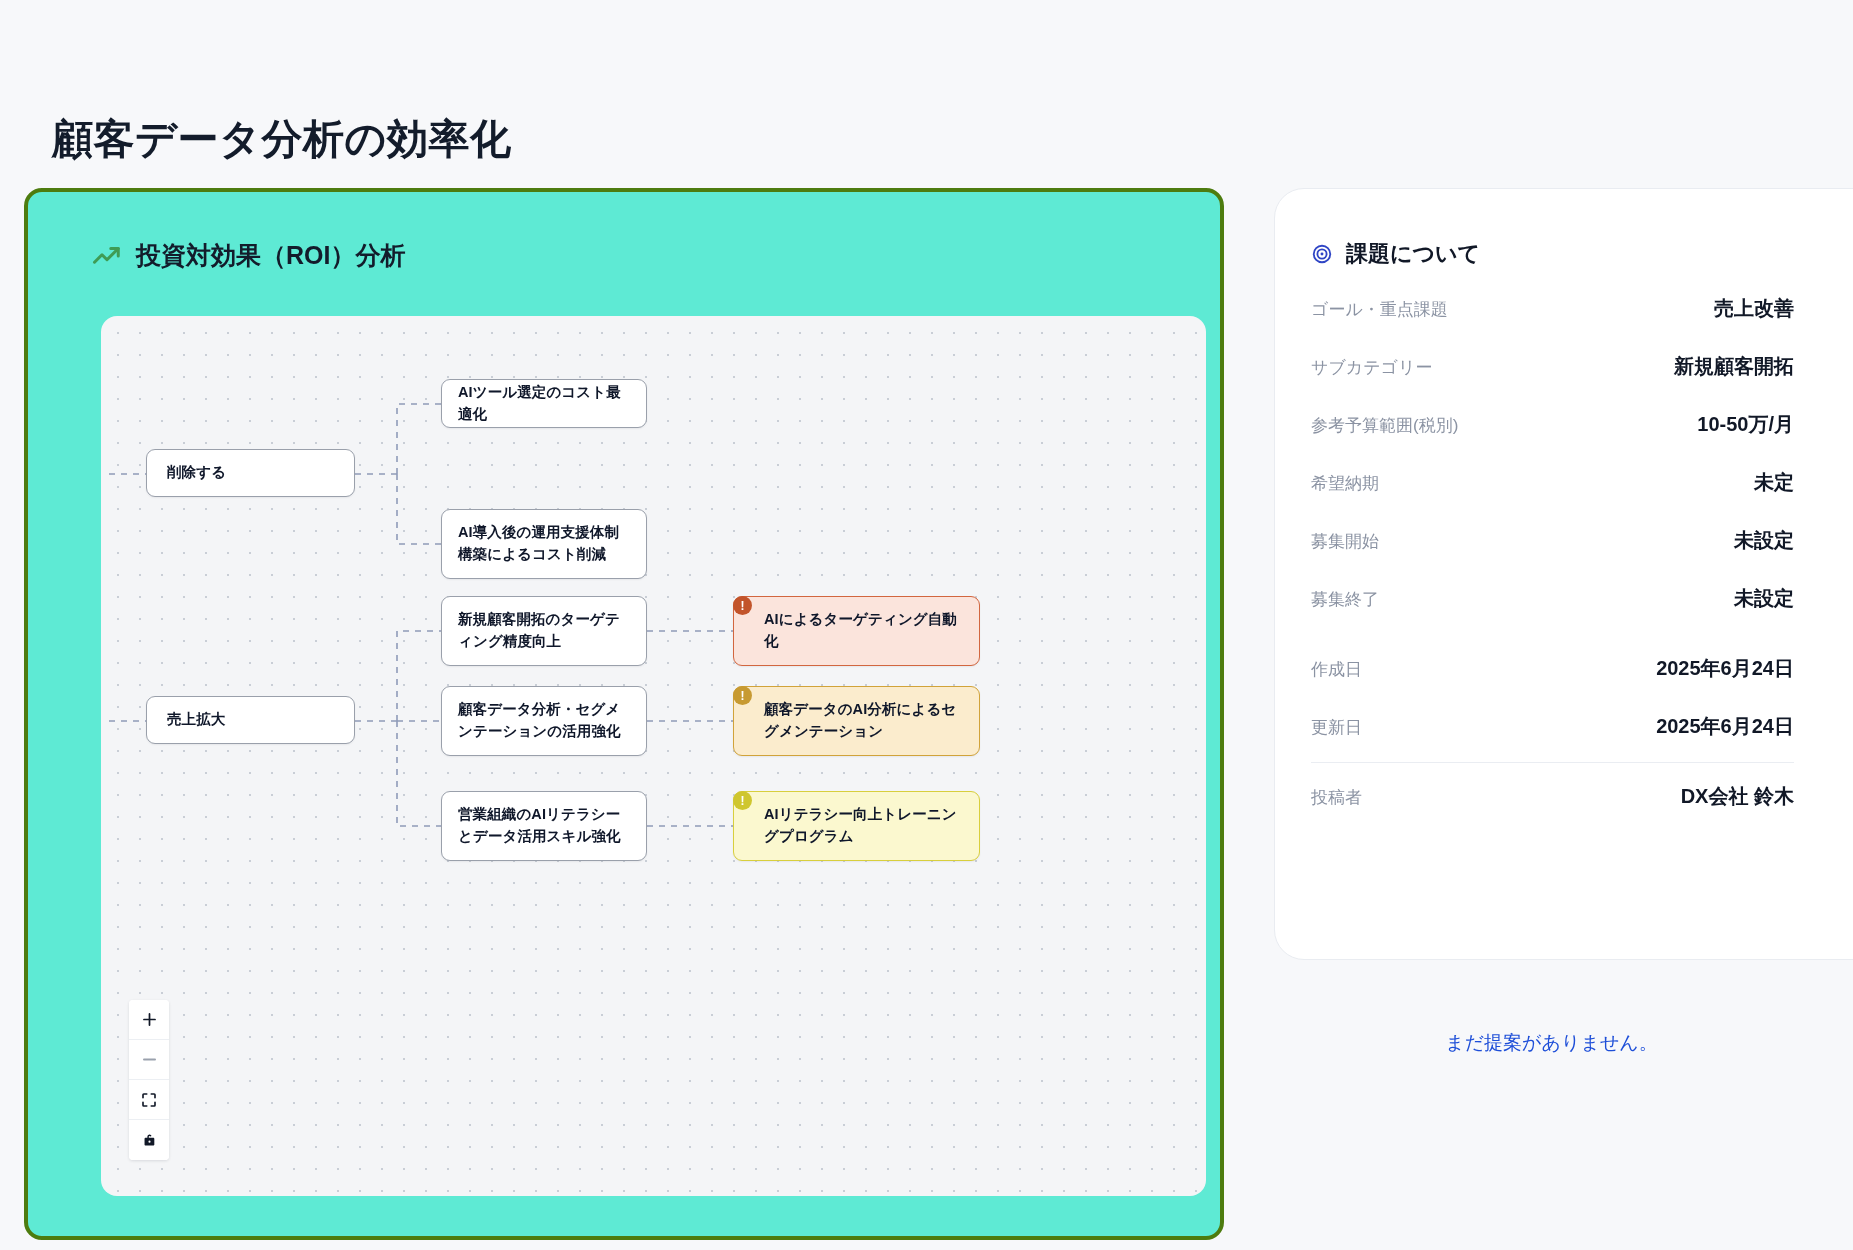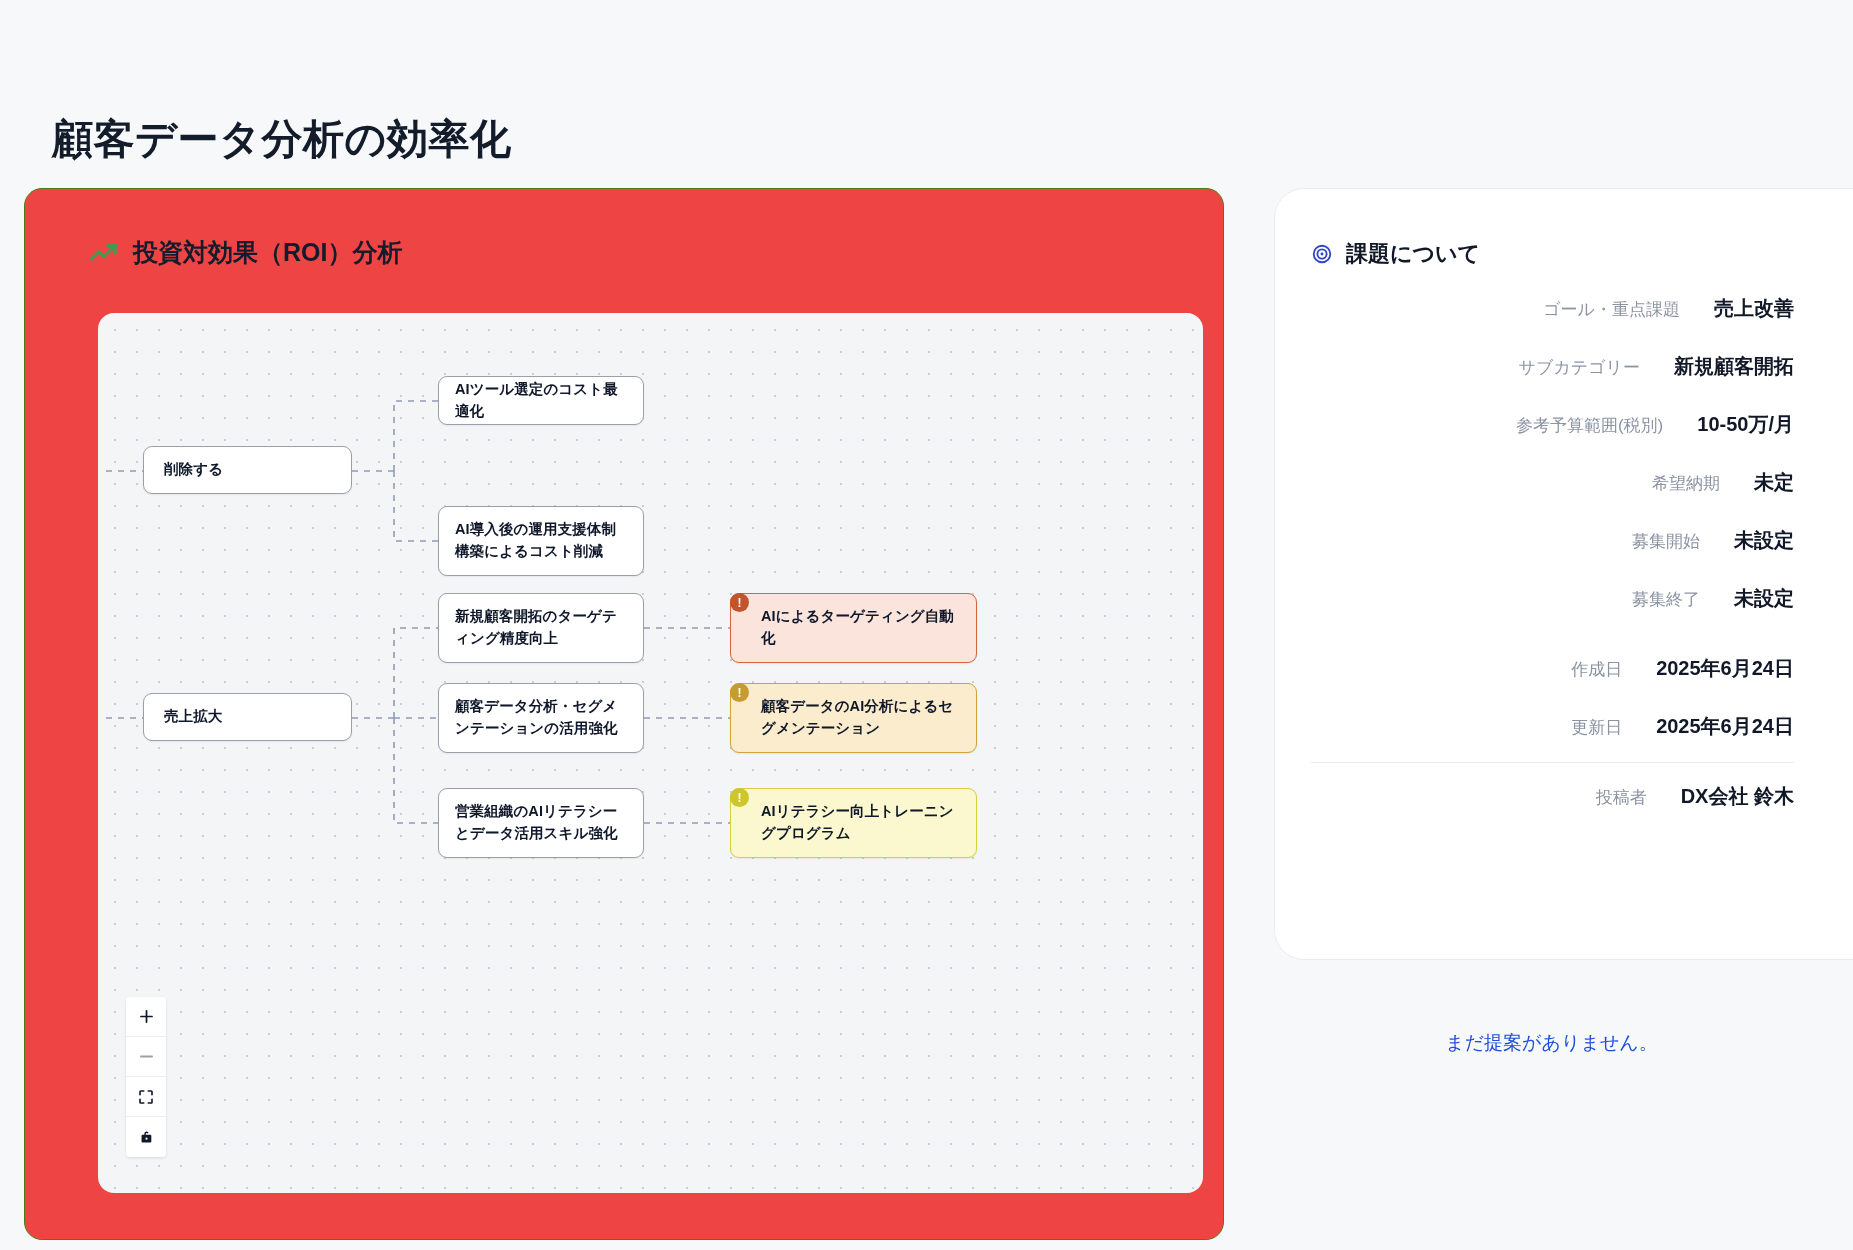--- a/index.html
+++ b/index.html
@@ -33,22 +33,22 @@
     white-space: nowrap;
   }
 
   
   .main-card {
     position: absolute;
     left: 24px;
     top: 188px;
     width: 1200px;
     height: 1052px;
-    background: #ef4444;
-    border: 1px solid #4d7c0f;
+    background: #5eead4;
+    border: 4px solid #4d7c0f;
     border-radius: 18px;
   }
 
   .section-head {
     position: absolute;
     left: 64px;
     top: 47px;
     display: flex;
     align-items: center;
     gap: 14px;
@@ -179,23 +179,22 @@
 
   .detail-list {
     position: absolute;
     left: 36px;
     top: 106px;
     width: 483px;
   }
   .detail-row {
     display: flex;
     align-items: baseline;
-    justify-content: flex-end;
+    justify-content: space-between;
     height: 58px;
-    gap: 34px;
   }
   .detail-row.spaced { margin-top: 12px; }
   .detail-label {
     font-size: 17px;
     color: #8b93a3;
     font-weight: 400;
     white-space: nowrap;
   }
   .detail-value {
     font-size: 20px;

